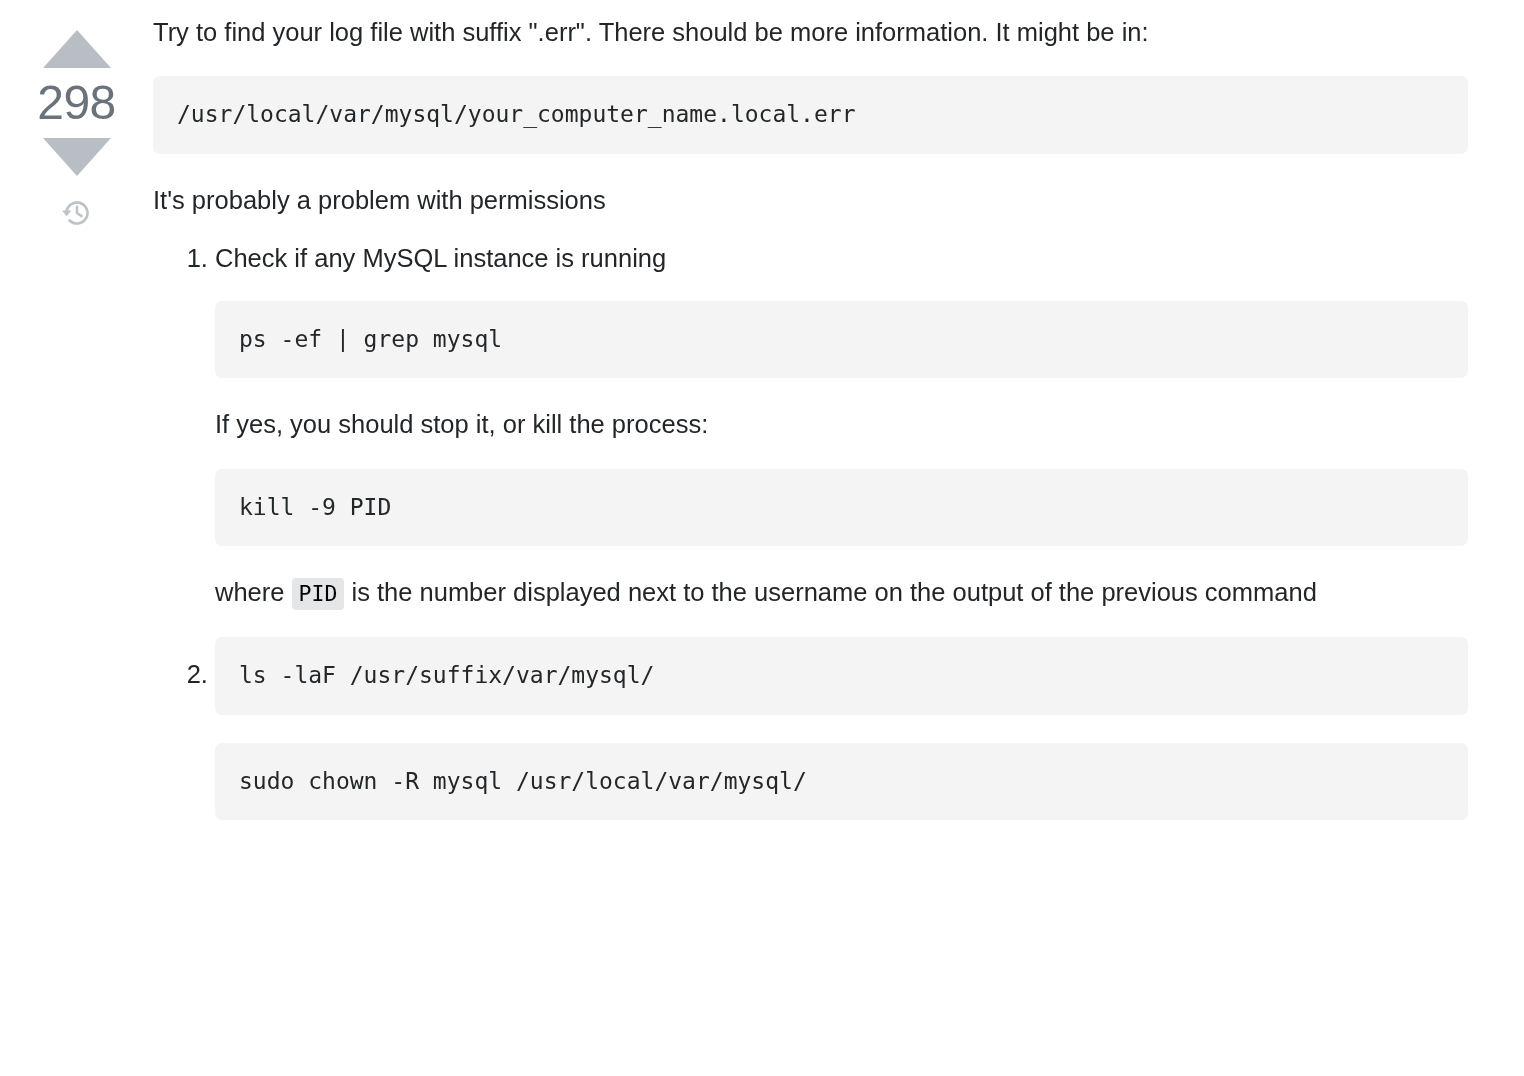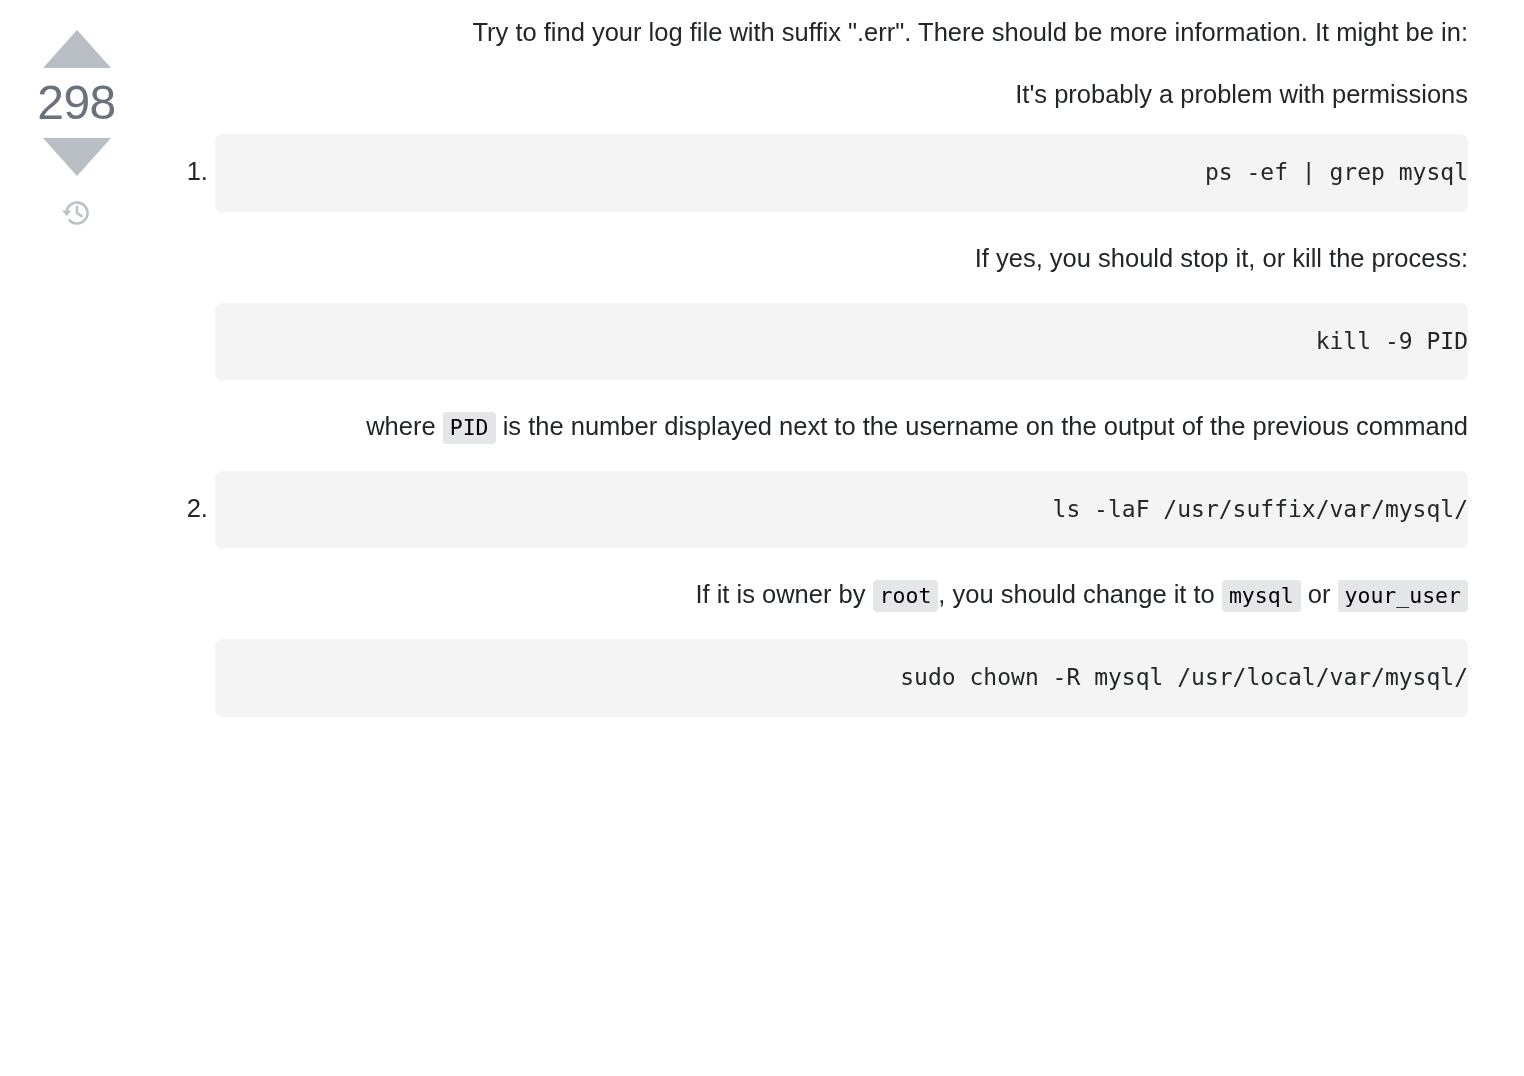--- a/index.html
+++ b/index.html
@@ -67,21 +67,20 @@
   }
   .history-icon svg { display: block; }
 
   
   .post-body {
     flex: 1 1 auto;
     padding-right: 56px;
     box-sizing: border-box;
     font-size: 25.5px;
     line-height: 1.42;
-    text-align: right;
   }
 
   .post-body p {
     margin: 0 0 26px 0;
   }
   .post-body p.tight { margin-bottom: 22px; }
 
   
   pre.code-block {
     background: #f4f4f4;
@@ -145,46 +144,43 @@
         <polygon points="1.4,10.2 8.0,10.2 4.7,14.3" fill="#bdc3c7"></polygon>
       </svg>
     </span>
 
   </div>
 
   <div class="post-body">
 
     <p>Try to find your log file with suffix ".err". There should be more information. It might be in:</p>
 
+    <pre class="code-block">/usr/local/var/mysql/your_computer_name.local.err</pre>
 
     <p class="tight">It's probably a problem with permissions</p>
 
     <ol class="steps">
 
       <li>
+        <p>Check if any MySQL instance is running</p>
 
         <pre class="code-block">ps -ef | grep mysql</pre>
 
         <p>If yes, you should stop it, or kill the process:</p>
 
         <pre class="code-block">kill -9 PID</pre>
 
         <p><span>where</span>
           <code class="inline">PID</code>
           <span>is the number displayed next to the username on the output of the previous command</span></p>
       </li>
 
       <li>
 
         <pre class="code-block">ls -laF /usr/suffix/var/mysql/</pre>
 
-        <p><span>If it is owner by</span>
-          <code class="inline">root</code><span>, you should change it to</span>
-          <code class="inline">mysql</code>
-          <span>or</span>
-          <code class="inline">your_user</code></p>
 
         <pre class="code-block">sudo chown -R mysql /usr/local/var/mysql/</pre>
       </li>
 
     </ol>
   </div>
 </div>
 
 </body></html>

